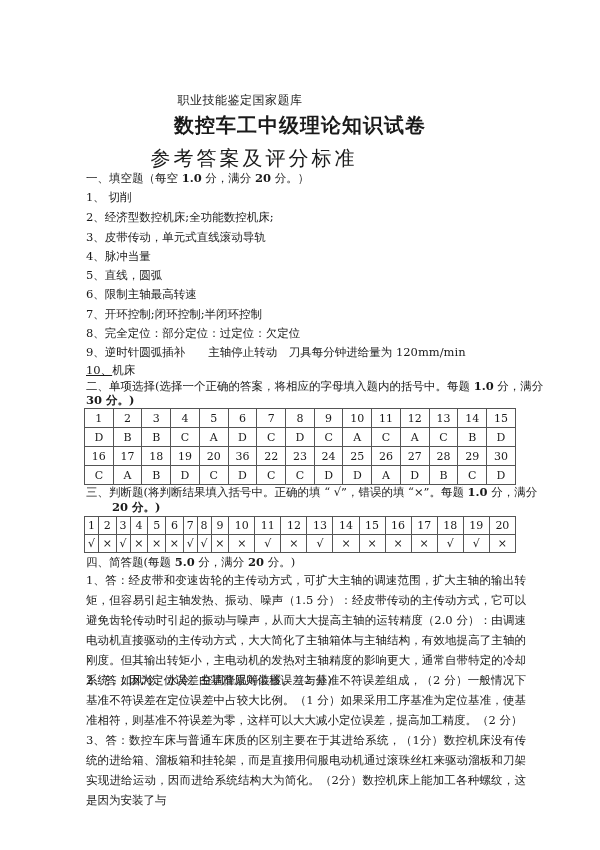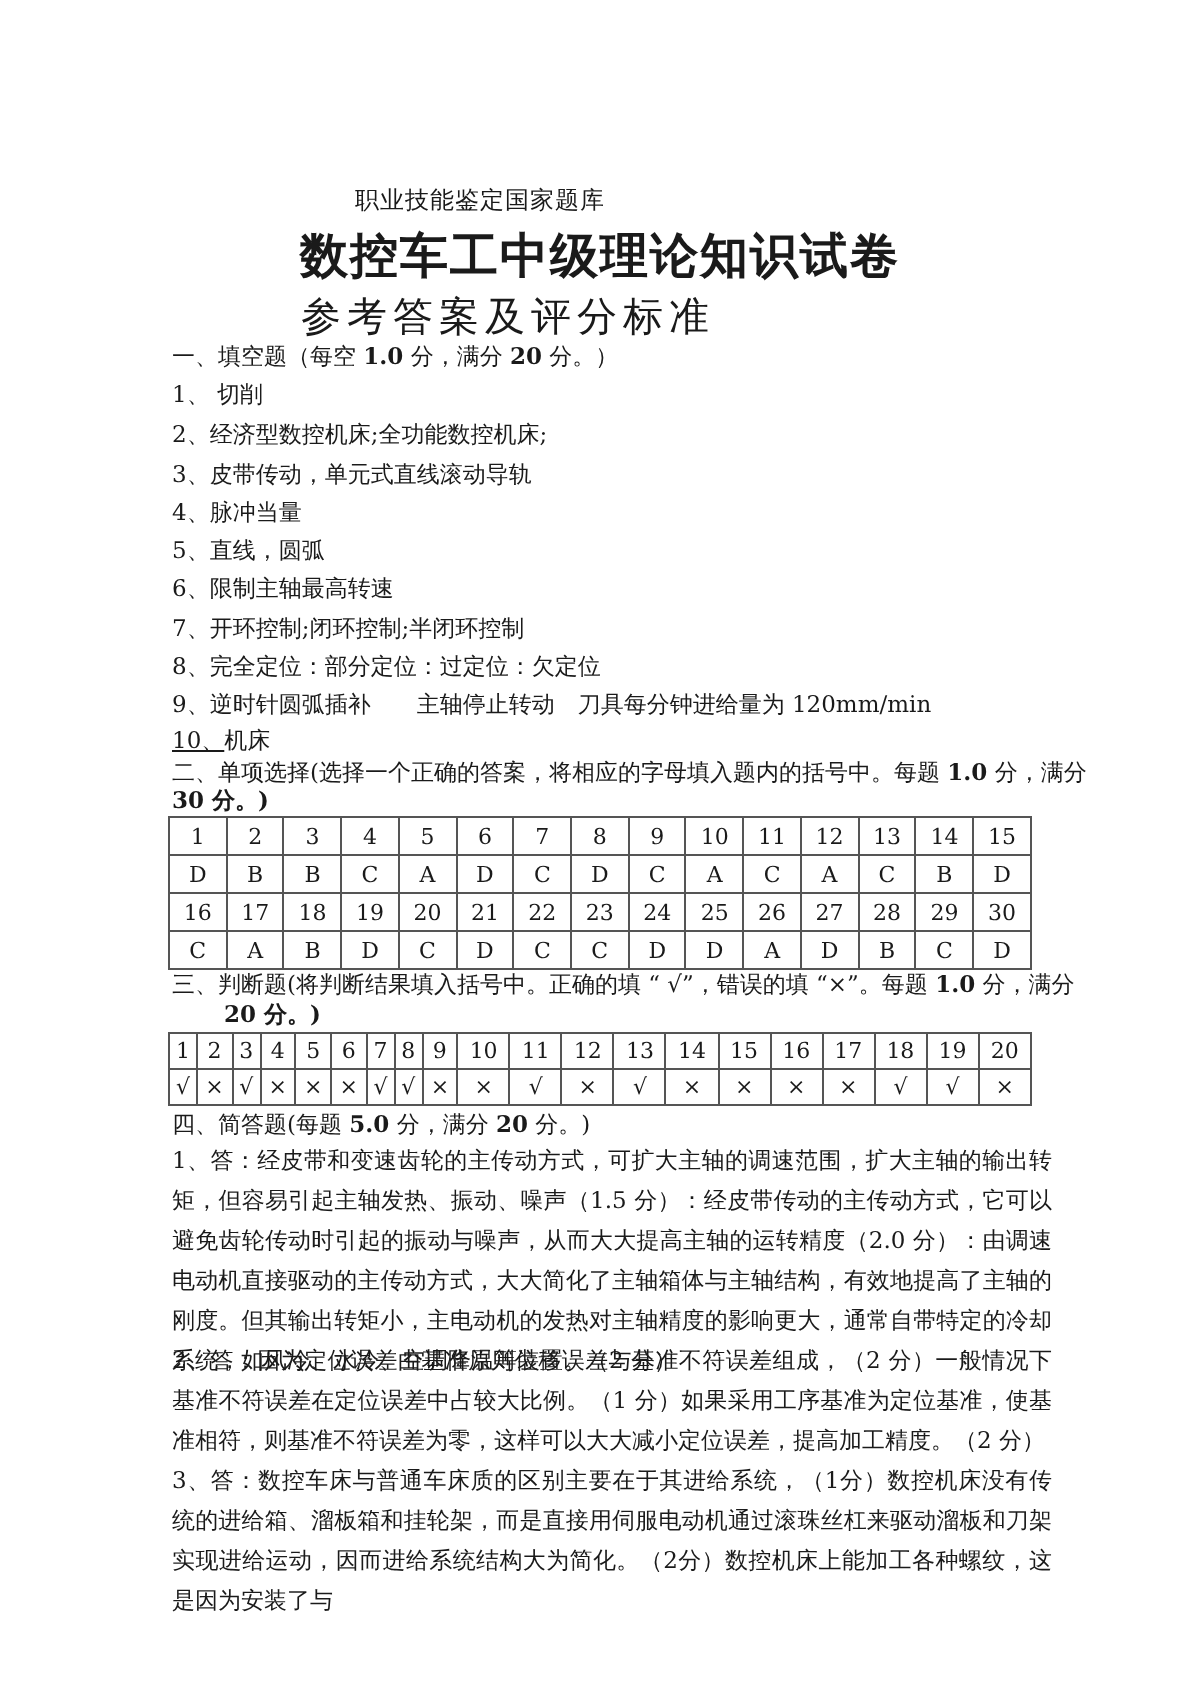--- a/index.html
+++ b/index.html
@@ -2,21 +2,21 @@
 <html><head>
 <meta charset="utf-8">
 <style>
   html, body { margin: 0; padding: 0; }
   body {
     width: 600px; height: 850px; background: #ffffff; position: relative; overflow: hidden;
     font-family: "DejaVu Serif", "Liberation Serif", serif; color: #1a1a1a;
   }
   .abs { position: absolute; }
   .t1 { left: 0; width: 480px; top: 92px; text-align: center; font-family: "DejaVu Sans", "Liberation Sans", sans-serif; font-size: 12px; letter-spacing: 0.5px; }
-  .t2 { left: 0; width: 600px; top: 112px; text-align: center; font-family: "DejaVu Sans", "Liberation Sans", sans-serif; font-size: 24px; font-weight: bold; letter-spacing: 1px; }
+  .t2 { left: 0; width: 600px; top: 112px; text-align: center; font-family: "DejaVu Sans", "Liberation Sans", sans-serif; font-size: 20px; font-weight: bold; letter-spacing: 1px; }
   .t3 { left: 0; width: 508px; top: 145px; text-align: center; font-family: "DejaVu Serif", "Liberation Serif", serif; font-size: 20px; letter-spacing: 3px; }
   .line { font-size: 11.5px; line-height: 17px; white-space: nowrap; }
   .para { font-size: 11.5px; line-height: 20px; width: 440px; text-align: justify; }
   b { font-weight: bold; }
   table.grid { border-collapse: collapse; position: absolute; }
   table.grid td { border: 1px solid #555; text-align: center; font-size: 11px; padding: 0; }
   .u { text-decoration: underline; }
 </style>
 </head>
 <body>
@@ -83,21 +83,21 @@
         <td>C</td>
         <td>B</td>
         <td>D</td>
     </tr>
     <tr style="height:19px;">
       <td>16</td>
         <td>17</td>
         <td>18</td>
         <td>19</td>
         <td>20</td>
-        <td>21</td>
+        <td>36</td>
         <td>22</td>
         <td>23</td>
         <td>24</td>
         <td>25</td>
         <td>26</td>
         <td>27</td>
         <td>28</td>
         <td>29</td>
         <td>30</td>
     </tr>

